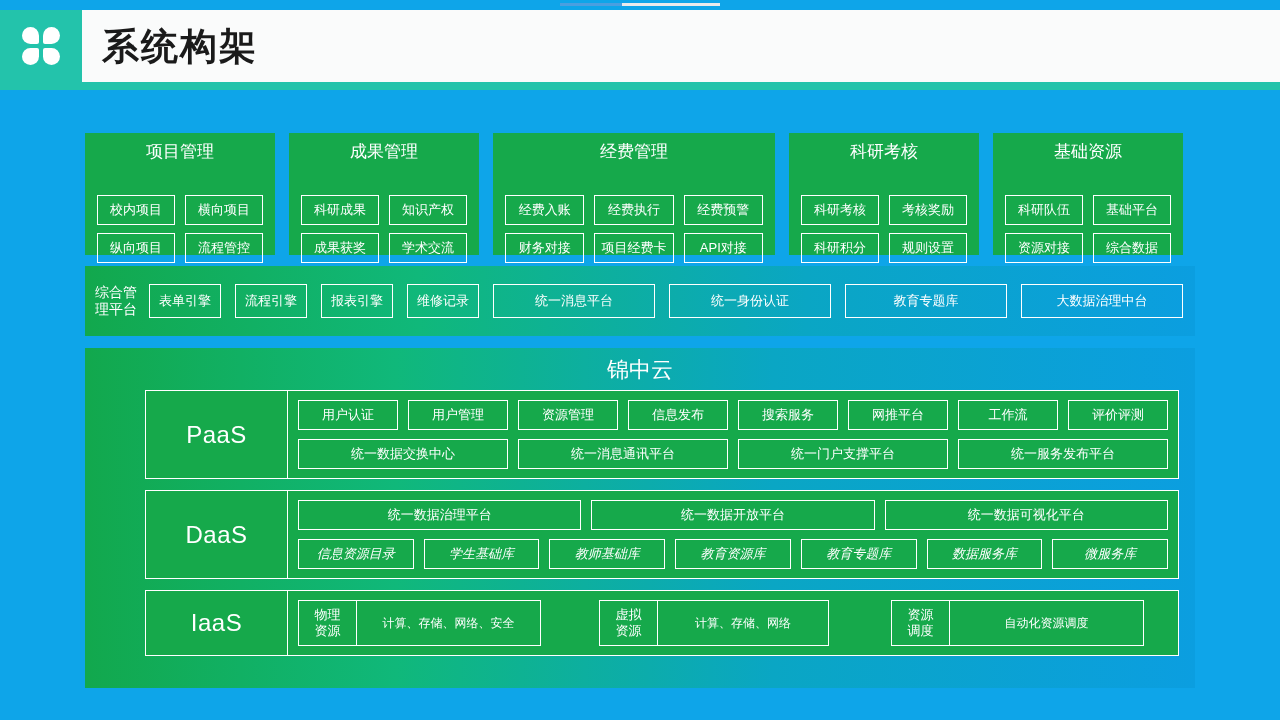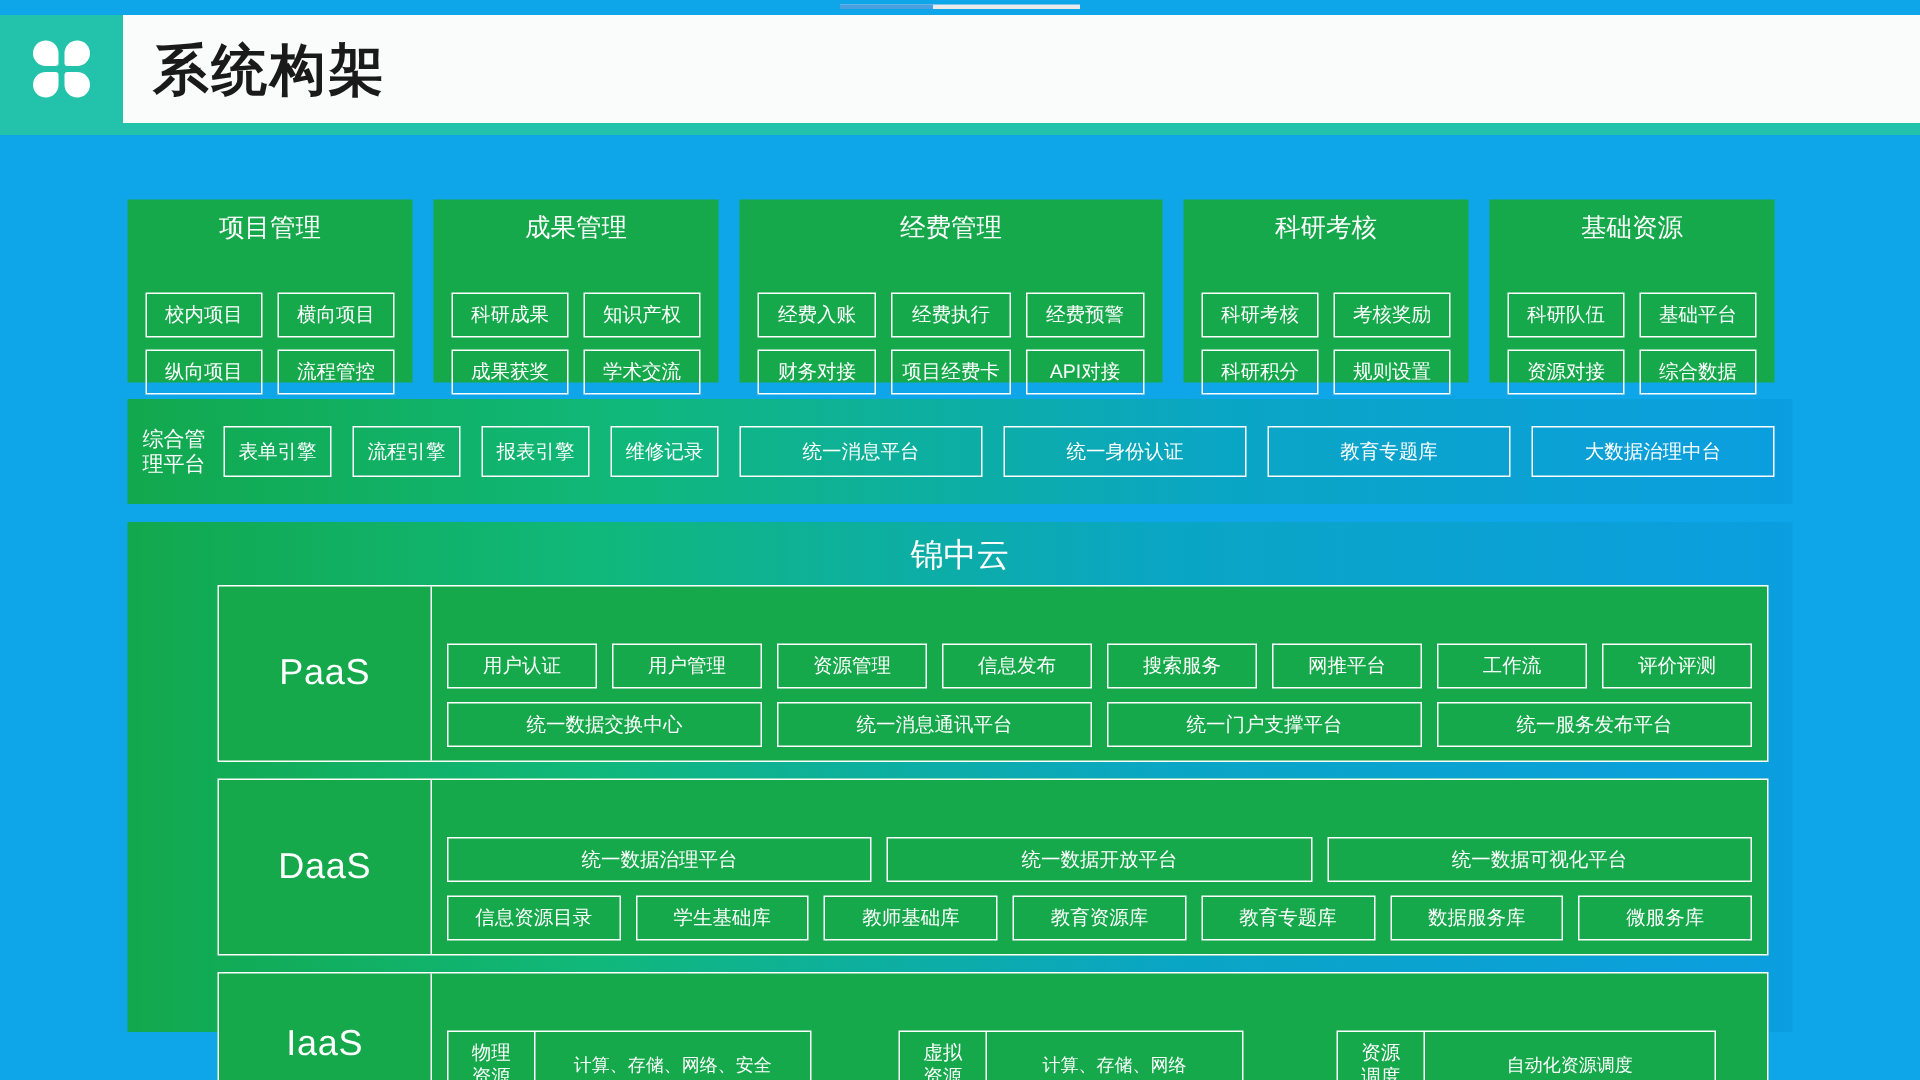--- a/index.html
+++ b/index.html
@@ -104,30 +104,30 @@
   .tiers { padding: 0 16px 14px 60px; display: flex; flex-direction: column; gap: 11px; }
 
   .tier {
     border: 1px solid #ffffff; background: #16a94b; display: flex; align-items: stretch;
   }
   .tier-name {
     flex: 0 0 142px; border-right: 1px solid #ffffff;
     display: flex; align-items: center; justify-content: center;
     color: #ffffff; font-size: 24px; letter-spacing: .5px;
   }
-  .tier-body { flex: 1; padding: 9px 10px; display: flex; flex-direction: column; gap: 9px; margin-top: 29px; }
+  .tier-body { flex: 1; padding: 9px 10px; display: flex; flex-direction: column; gap: 9px; }
   .tier-row { display: flex; gap: 10px; }
   .tier-row .chip { height: 30px; }
 
   
   .paas-r1 .chip { flex: 1; }
   .paas-r2 .chip { flex: 1; }
   
   .daas-r1 .chip { flex: 1; }
-  .daas-r2 .chip { flex: 1; }
+  .daas-r2 .chip { flex: 1; font-style: italic; }
 
   
   .iaas-row { display: flex; gap: 10px; align-items: stretch; }
   .iaas-group { display: flex; border: 1px solid #ffffff; }
   .iaas-key {
     border-right: 1px solid #ffffff; color: #ffffff; font-size: 13px;
     display: flex; align-items: center; justify-content: center;
     text-align: right; line-height: 1.2; padding: 0 10px; white-space: pre-line;
   }
   .iaas-val {

